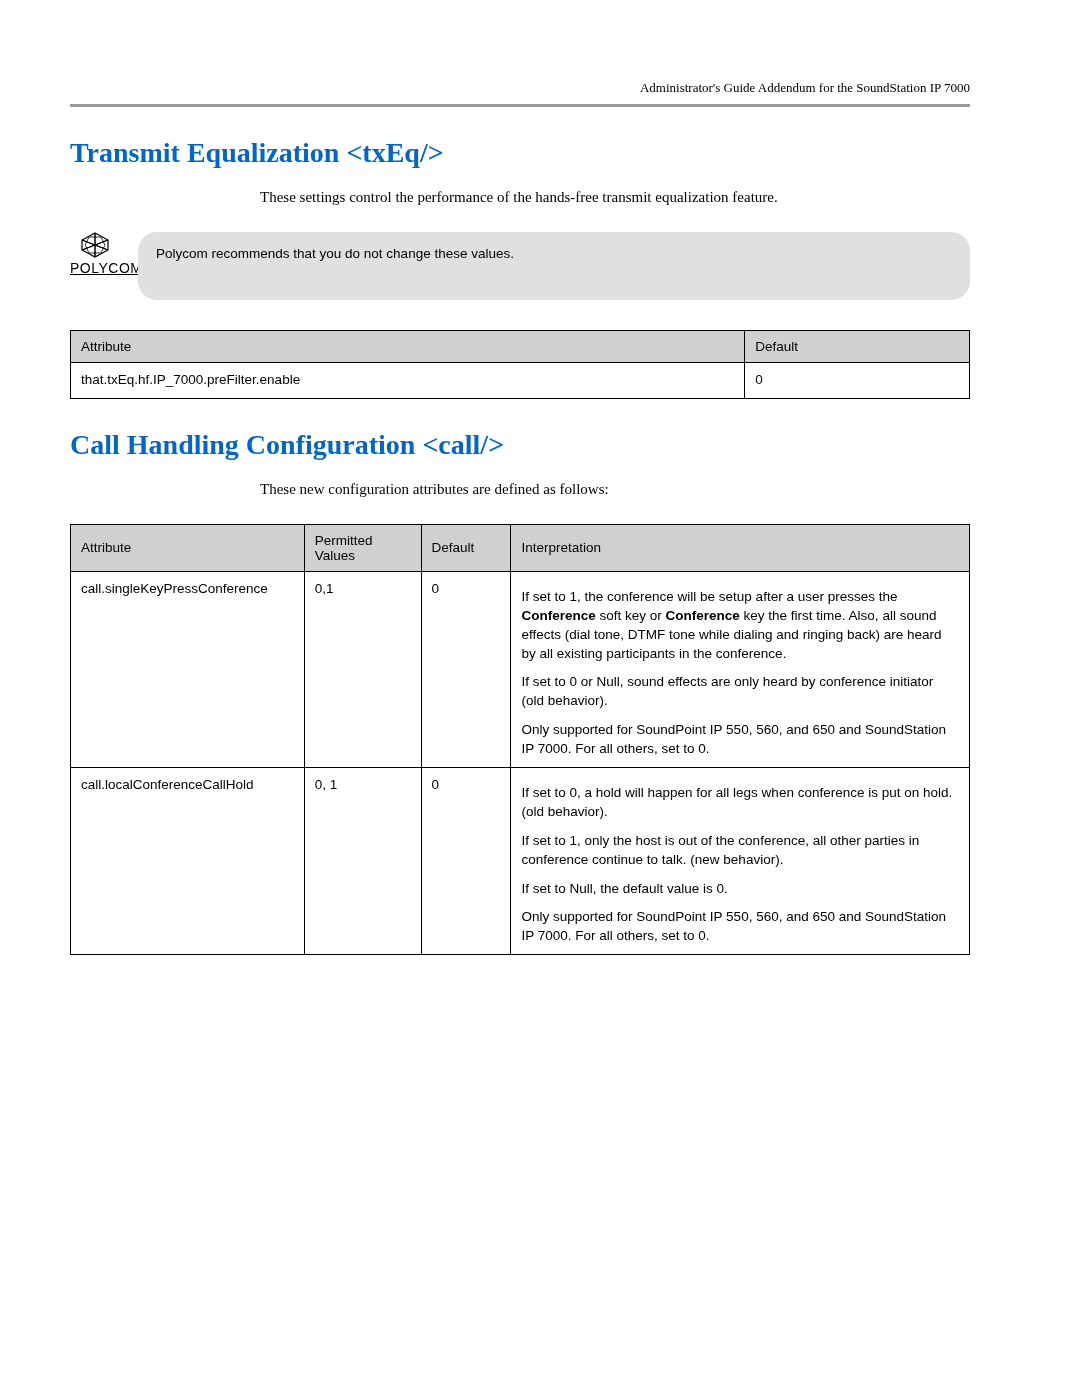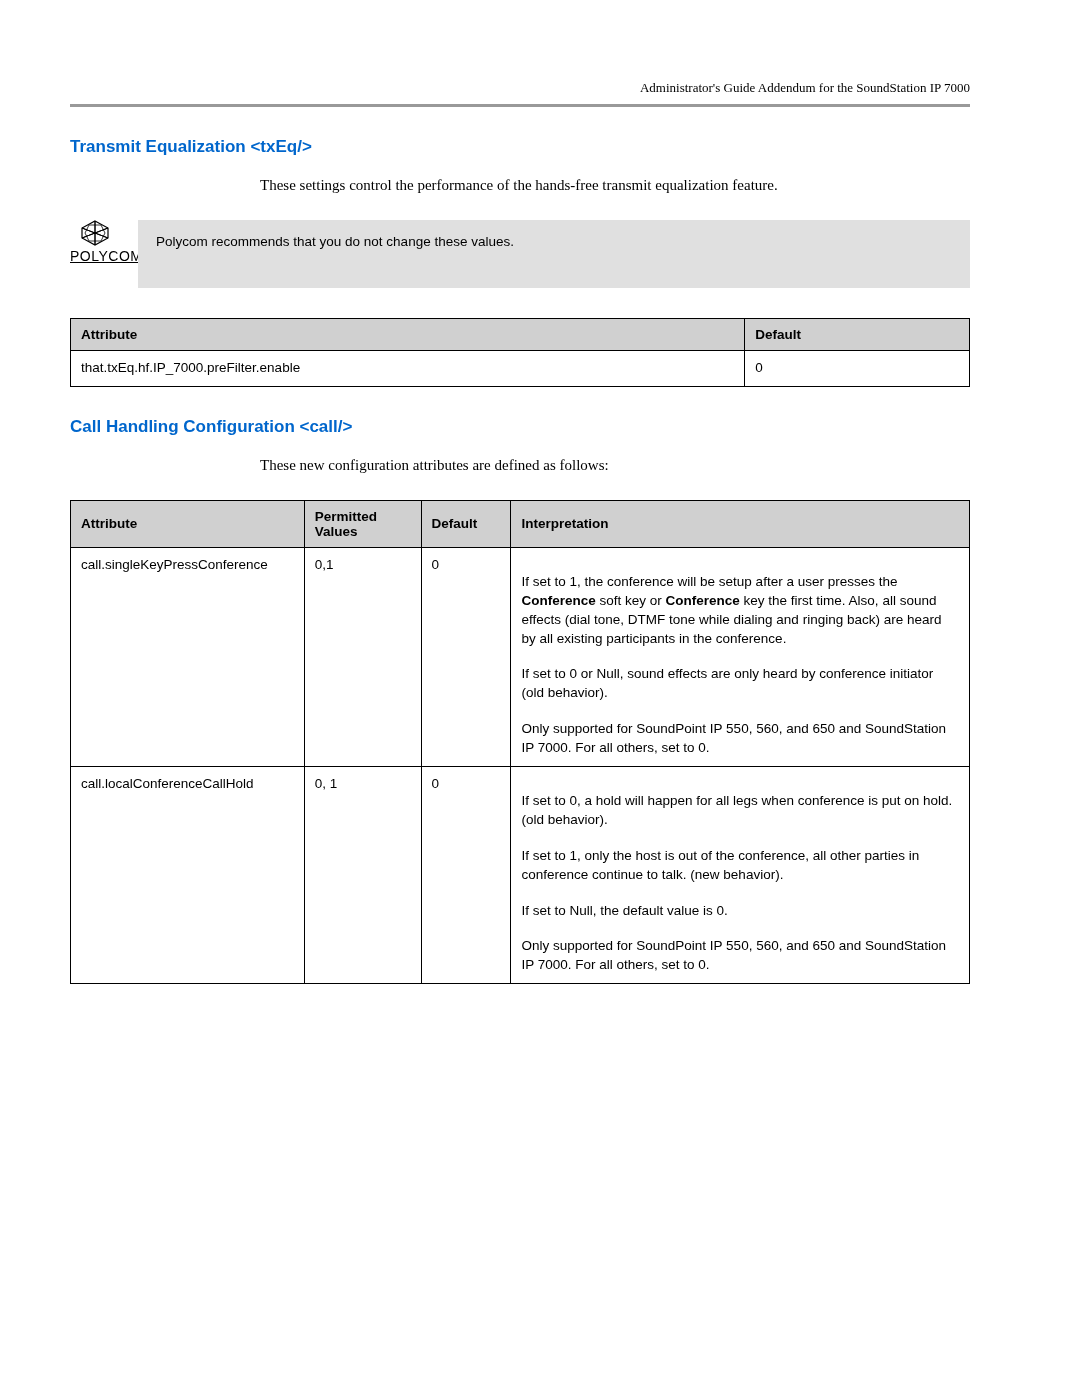--- a/index.html
+++ b/index.html
@@ -20,23 +20,23 @@
     font-family: Georgia, 'Times New Roman', serif;
     margin-bottom: 8px;
   }
   .header-rule {
     border: none;
     border-top: 3px solid #999;
     margin: 0 0 30px 0;
   }
   .section-title {
     color: #0066cc;
-    font-size: 17px;
+    font-size: 28px;
     font-weight: bold;
-    font-family: Liberation Sans, sans-serif;
+    font-family: Liberation Serif, serif;
     margin: 18px 0 18px 0;
   }
   .body-serif {
     font-family: Georgia, 'Times New Roman', serif;
     font-size: 15px;
     line-height: 1.4;
     margin-left: 190px;
     margin-bottom: 24px;
   }
   .callout {
@@ -57,42 +57,43 @@
     display: block;
     margin: 0 auto 2px auto;
   }
   .callout-box {
     background: #e0e0e0;
     padding: 14px 18px;
     font-size: 13.5px;
     font-family: Arial, Helvetica, sans-serif;
     flex: 1;
     min-height: 40px;
+    border-radius: 19px;
   }
   table {
     border-collapse: collapse;
     width: 100%;
     font-size: 13.5px;
     margin-bottom: 30px;
   }
   th {
     background: #d0d0d0;
-    font-weight: bold;
+    font-weight: normal;
     text-align: left;
     padding: 8px 10px;
     border: 1px solid #000;
   }
   td {
     padding: 8px 10px;
     border: 1px solid #000;
     vertical-align: top;
     line-height: 1.4;
   }
   .interp p {
-    margin: 17px 0 10px 0;
+    margin: 8px 0 10px 0;
   }
   .interp p:last-child {
     margin-bottom: 0;
   }
   .bold {
     font-weight: bold;
   }
   .page-number {
     text-align: right;
     font-family: Georgia, 'Times New Roman', serif;

